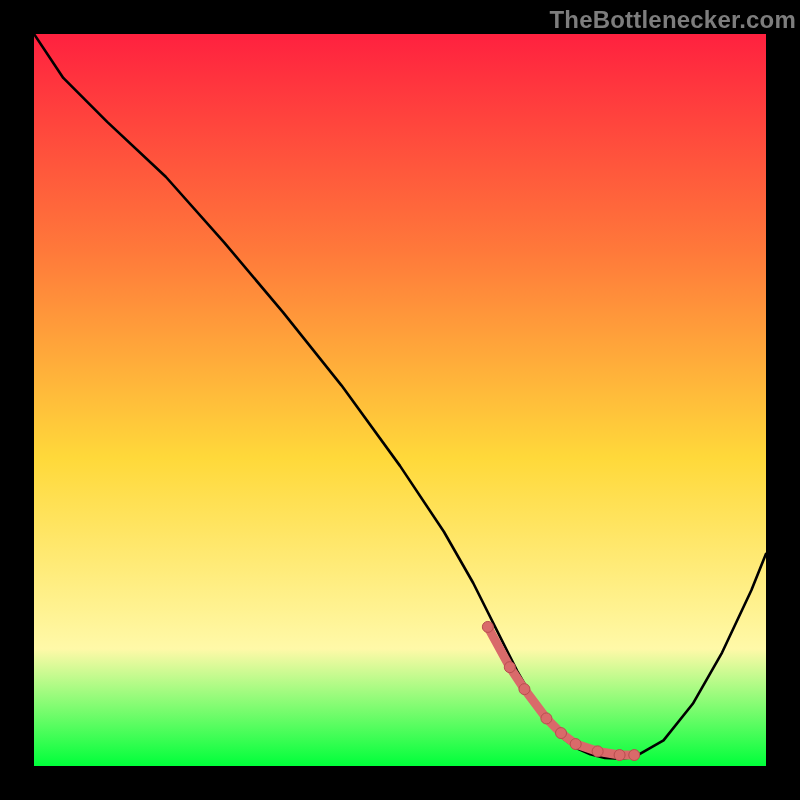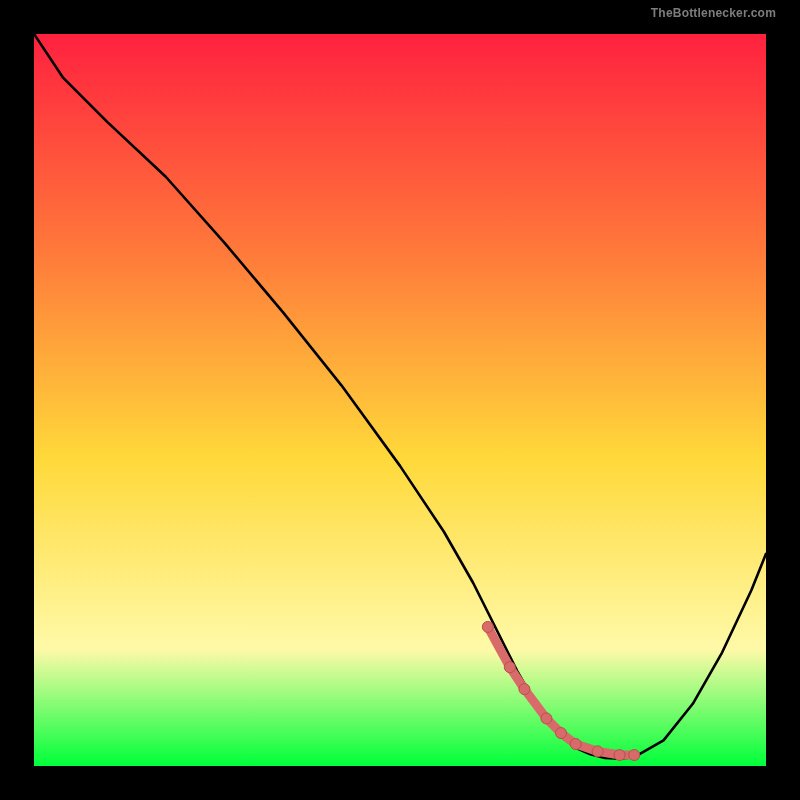--- a/index.html
+++ b/index.html
@@ -13,23 +13,23 @@
   }
   .frame {
     position: relative;
     width: 800px;
     height: 800px;
     background: #000;
   }
   .attribution {
     position: absolute;
     top: 6px;
-    right: 24px;
+    right: 4px;
     color: #7d7d7d;
-    font-size: 12px;
+    font-size: 24px;
     font-weight: 600;
     letter-spacing: 0.2px;
   }
   .plot {
     position: absolute;
     left: 34px;
     top: 34px;
     width: 732px;
     height: 732px;
   }

